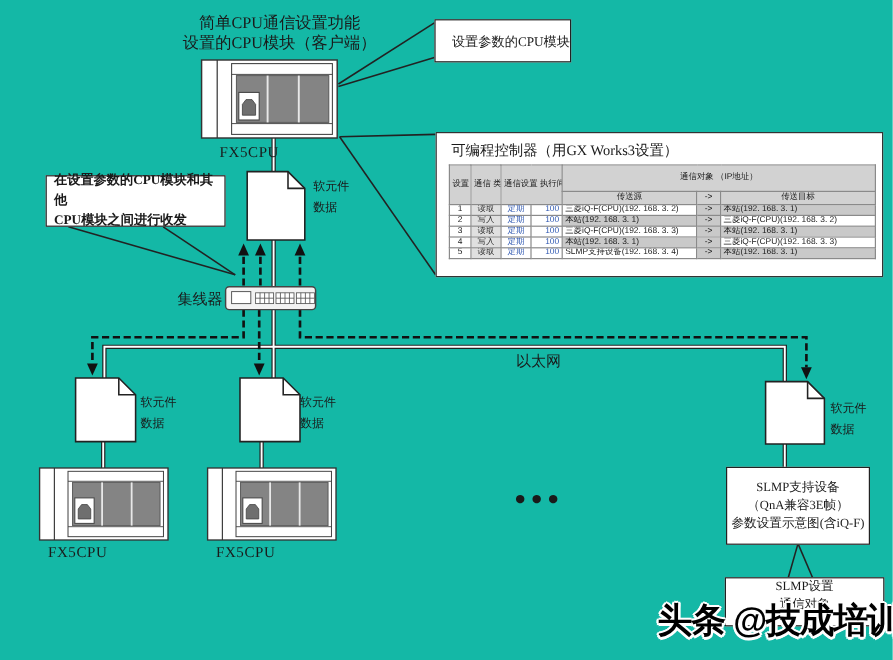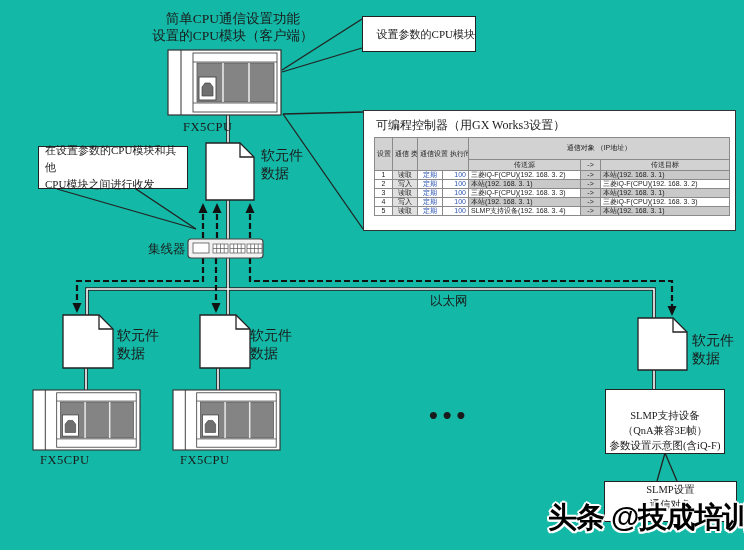--- a/index.html
+++ b/index.html
@@ -8,41 +8,41 @@
   #lines{position:absolute;left:0;top:0;z-index:0;}
   .lbl{position:absolute;z-index:2;}
   .preline{white-space:pre-line;}
   
   .caption{left:108px;top:10px;width:250px;font-size:13.5px;line-height:17px;text-align:center;}
   
   .cobox{position:absolute;z-index:2;border:1.4px solid #222;background:#fff;
          display:flex;align-items:center;justify-content:flex-end;font-size:11px;}
   #co-right{left:362px;top:16px;width:112px;height:34px;}
   #co-left{left:38px;top:146px;width:150px;height:43px;line-height:17px;
-           justify-content:flex-start;padding-left:6px;box-sizing:border-box;}
+           justify-content:flex-start;padding-left:6px;box-sizing:border-box;font-weight:bold;}
   
   .fx{font-size:12.5px;width:90px;letter-spacing:0.5px;}
-  .devdata{font-size:14px;line-height:18px;}
+  .devdata{font-size:10px;line-height:18px;}
   
   #tablebox{position:absolute;left:363px;top:110px;width:373px;height:121px;
             border:1.5px solid #333;background:#fff;z-index:2;box-sizing:border-box;}
   #tabletitle{position:absolute;left:12px;top:6px;font-size:12px;}
   table.params{position:absolute;left:10px;top:26px;border-collapse:collapse;table-layout:fixed;
                width:355px;font-family:"Liberation Sans","DejaVu Sans",sans-serif;font-size:7px;}
   table.params th,table.params td{border:1px solid #8a8a8a;padding:0 2px;overflow:hidden;
                white-space:nowrap;font-weight:normal;line-height:1.15;}
   table.params th{background:#d2d2d2;text-align:center;}
   tr.hdr1{height:22px;} tr.hdr2{height:11px;} tr.body{height:9px;}
   td.c{text-align:center;} td.r{text-align:right;padding-right:3px;}
   td.blue{color:#2b55b0;}
   td.gray{background:#c9c9c9;}
   td.typec{background:#e0e0e0;text-align:center;}
   
   .slmpbox{position:absolute;border:1.3px solid #222;background:#fff;z-index:2;
-           display:flex;flex-direction:column;align-items:center;justify-content:flex-end;
+           display:flex;flex-direction:column;align-items:center;justify-content:center;
            font-size:10.5px;line-height:15px;text-align:center;}
   #slmp-device{left:605px;top:389px;width:118px;height:63px;}
   #slmp-setting{left:604px;top:481px;width:133px;height:41px;justify-content:flex-start;padding-top:0;box-sizing:border-box;}
   
   #ethernet{left:430px;top:293px;font-size:12.5px;}
   #hublabel{left:148px;top:241px;font-size:12.5px;}
   #dots{left:427px;top:404px;font-size:20px;font-weight:bold;letter-spacing:1px;
         font-family:"DejaVu Sans",sans-serif;}
   #watermark{left:548px;top:498px;font-size:29px;font-weight:bold;z-index:6;white-space:nowrap;
      font-family:"Liberation Sans","DejaVu Sans",sans-serif;color:#000;letter-spacing:-1px;

